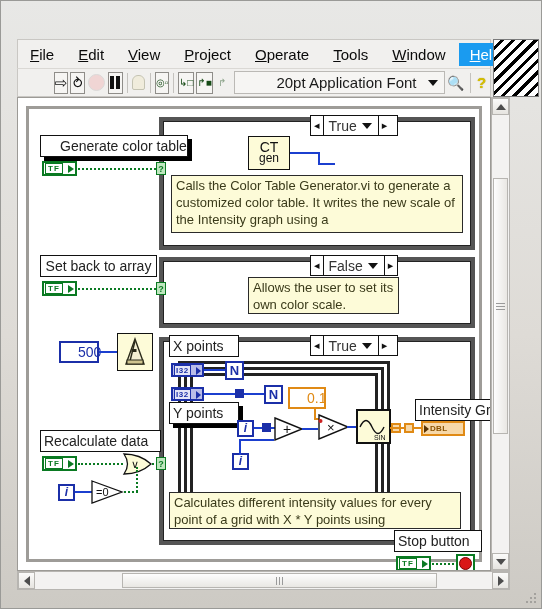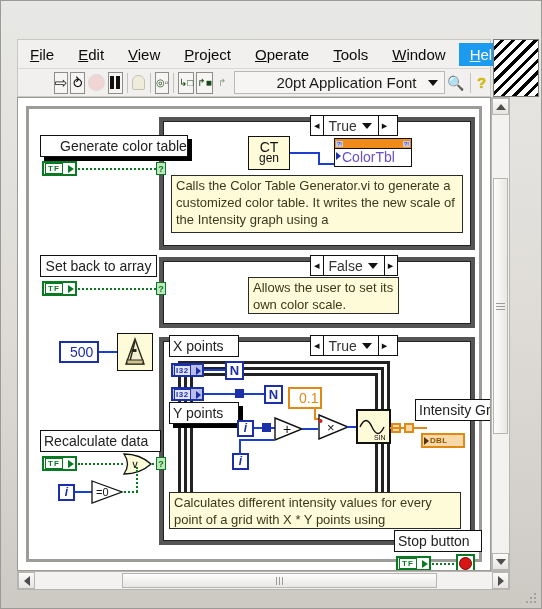--- a/index.html
+++ b/index.html
@@ -176,21 +176,21 @@
   .nbox{
     position:absolute;width:19px;height:19px;border:2px solid #1b2fa8;background:#fff;
     box-sizing:border-box;text-align:center;font-size:13px;color:#1b2fa8;line-height:15px;font-weight:bold;
   }
   .ibox{
     position:absolute;width:17px;height:17px;border:2px solid #1b2fa8;background:#fff;
     box-sizing:border-box;text-align:center;font-size:12px;color:#1b2fa8;line-height:13px;font-weight:bold;font-style:italic;
   }
   .numconst{
     position:absolute;border:2px solid #1b2fa8;background:#fff;color:#1b2fa8;
-    font-size:14px;padding:0 9px;box-sizing:border-box;line-height:18px;
+    font-size:14px;padding:0 17px;box-sizing:border-box;line-height:18px;
   }
   .numconst.org{border-color:#e08a15;color:#e08a15;}
   .loop{position:absolute;border:3px solid #222;box-sizing:border-box;background:#fff;}
   .tunnel{position:absolute;width:9px;height:9px;background:#1b2fa8;}
   .prop-node{
     position:absolute;background:#fff;border:1px solid #111;box-sizing:border-box;
   }
   .prop-head{
     height:9px;background:#f08a18;border-bottom:1px solid #111;
     display:flex;align-items:center;justify-content:space-between;padding:0 1px;
@@ -351,27 +351,20 @@
     <div class="qmark" style="left:127px;top:53px;">?</div>
 
     <div class="subvi" style="left:219px;top:27px;width:42px;height:34px;flex-direction:column;">
       <span style="font-size:14px;color:#111;line-height:11px;">CT</span>
       <span style="font-size:12px;color:#111;line-height:11px;">gen</span>
     </div>
     <div class="wire-b" style="left:261px;top:43px;width:30px;height:2px;"></div>
     <div class="wire-b" style="left:289px;top:43px;width:2px;height:13px;"></div>
     <div class="wire-b" style="left:289px;top:54px;width:17px;height:2px;"></div>
 
-    <div class="prop-node" style="left:305px;top:29px;width:78px;height:29px;">
-      <div class="prop-head">
-        <i>?!</i>
-        <i>?!</i>
-      </div>
-      <div class="prop-body">ColorTbl</div>
-    </div>
 
     <div class="comment" style="left:142px;top:66px;width:292px;height:58px;">Calls the Color Table Generator.vi to generate a customized color table. It writes the new scale of the Intensity graph using a</div>
 
     <div class="case-struct" style="left:130px;top:148px;width:316px;height:71px;">
       <div class="case-inner"></div>
     </div>
     <div class="case-sel" style="left:281px;top:146px;width:88px;">
       <span class="ar">◂</span>
       <span class="txt">False</span>
       <span class="dn"></span>
@@ -458,21 +451,21 @@
         <text x="17" y="30" font-size="7" fill="#111" font-family="Liberation Sans, sans-serif">SIN</text>
       </svg>
     </div>
 
     <div class="node-box" style="left:362px;top:314px;width:10px;height:10px;border:2px solid #e08a15;background:#f7d8a8;"></div>
     <div class="node-box" style="left:375px;top:314px;width:10px;height:10px;border:2px solid #e08a15;background:#f7d8a8;"></div>
     <div class="wire-o" style="left:361px;top:318px;width:16px;height:2px;"></div>
     <div class="wire-o" style="left:384px;top:318px;width:14px;height:2px;"></div>
 
     <div class="lbl" style="left:386px;top:290px;width:86px;height:22px;line-height:20px;">Intensity Grap</div>
-    <div class="dbl-term" style="left:392px;top:312px;width:44px;margin-top:12px;">
+    <div class="dbl-term" style="left:392px;top:312px;width:44px;">
       <span>DBL</span>
     </div>
 
     <div class="lbl" style="left:11px;top:321px;width:121px;height:22px;line-height:20px;">Recalculate data</div>
     <div class="term-bool" style="left:13px;top:347px;">
       <span>TF</span>
     </div>
     <div class="wire-g" style="left:49px;top:354px;width:45px;"></div>
 
     <svg style="position:absolute;left:93px;top:344px;width:32px;height:22px;" viewBox="0 0 32 22">

